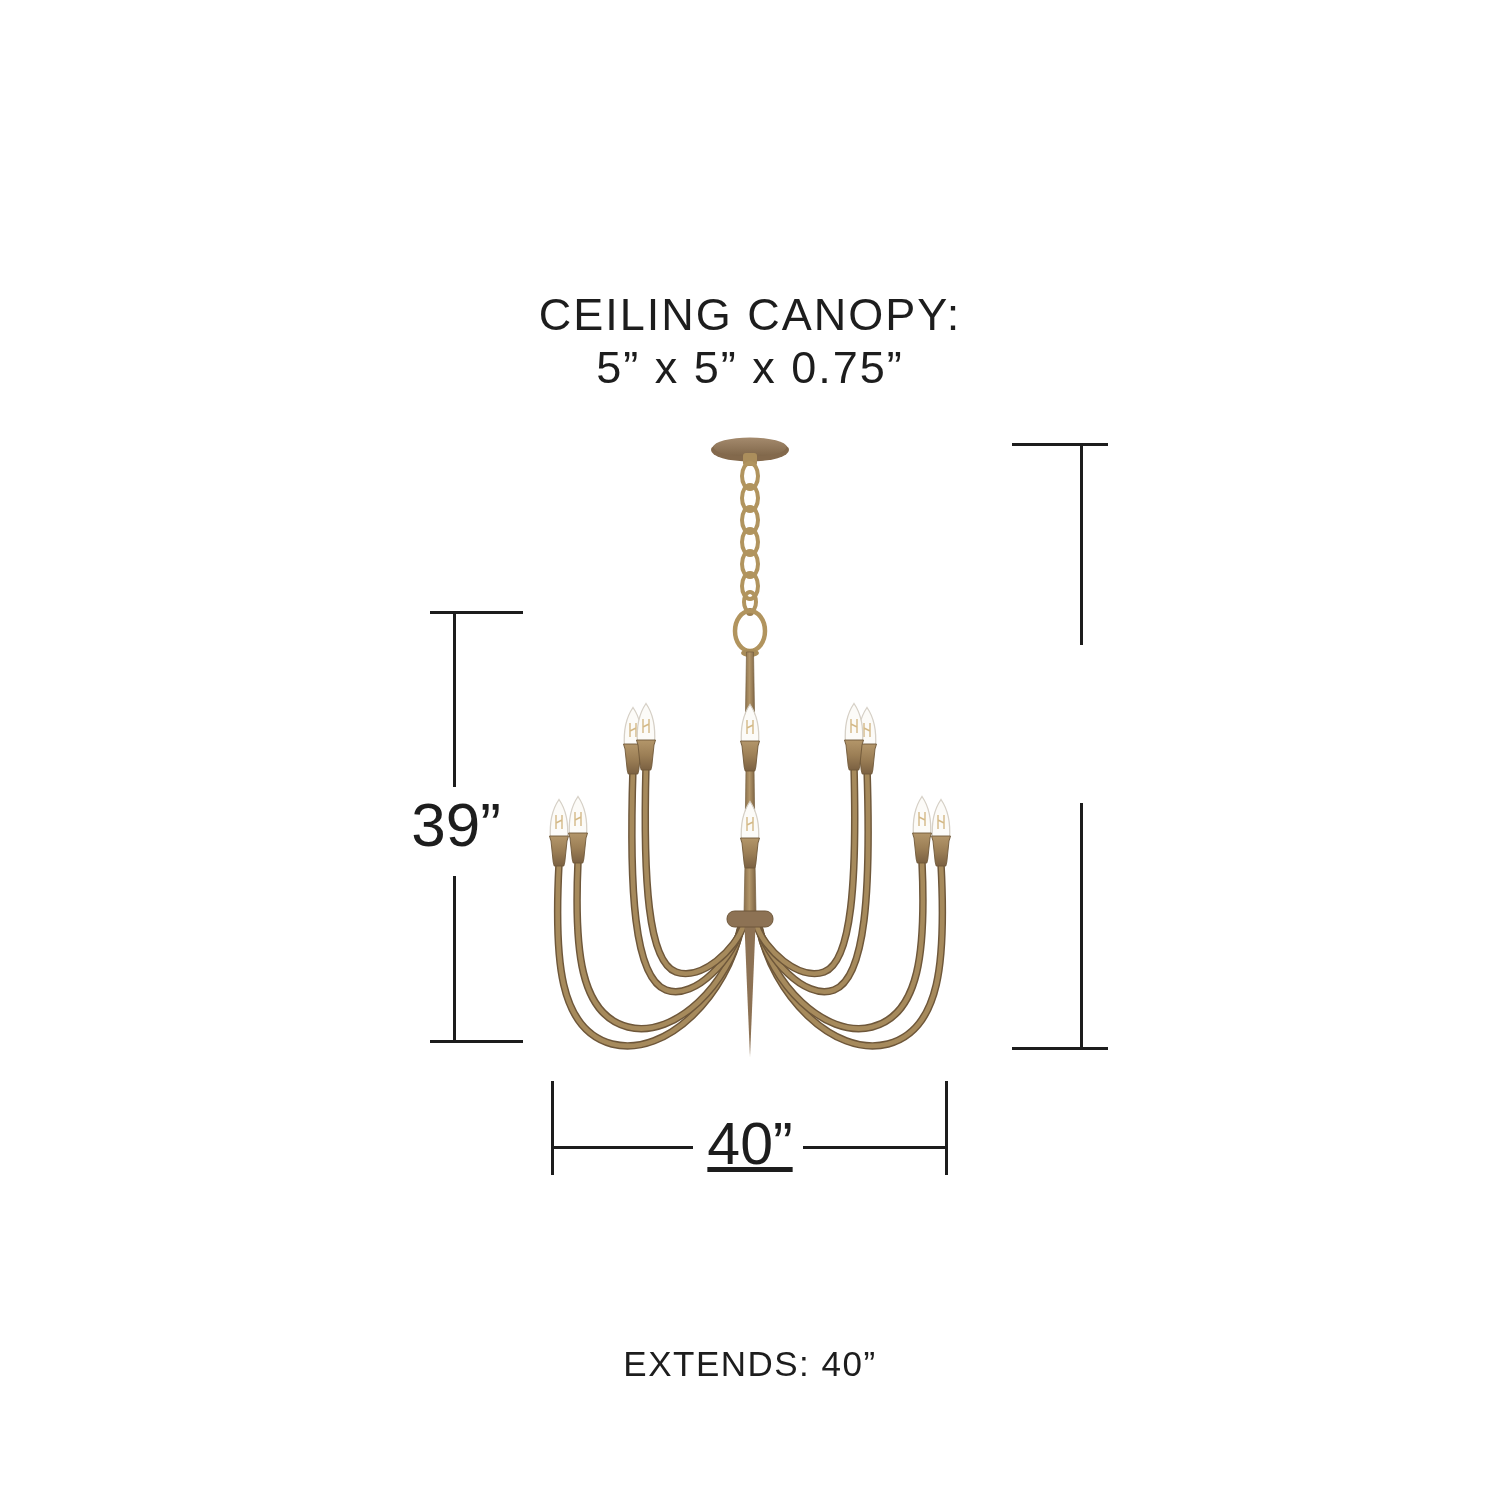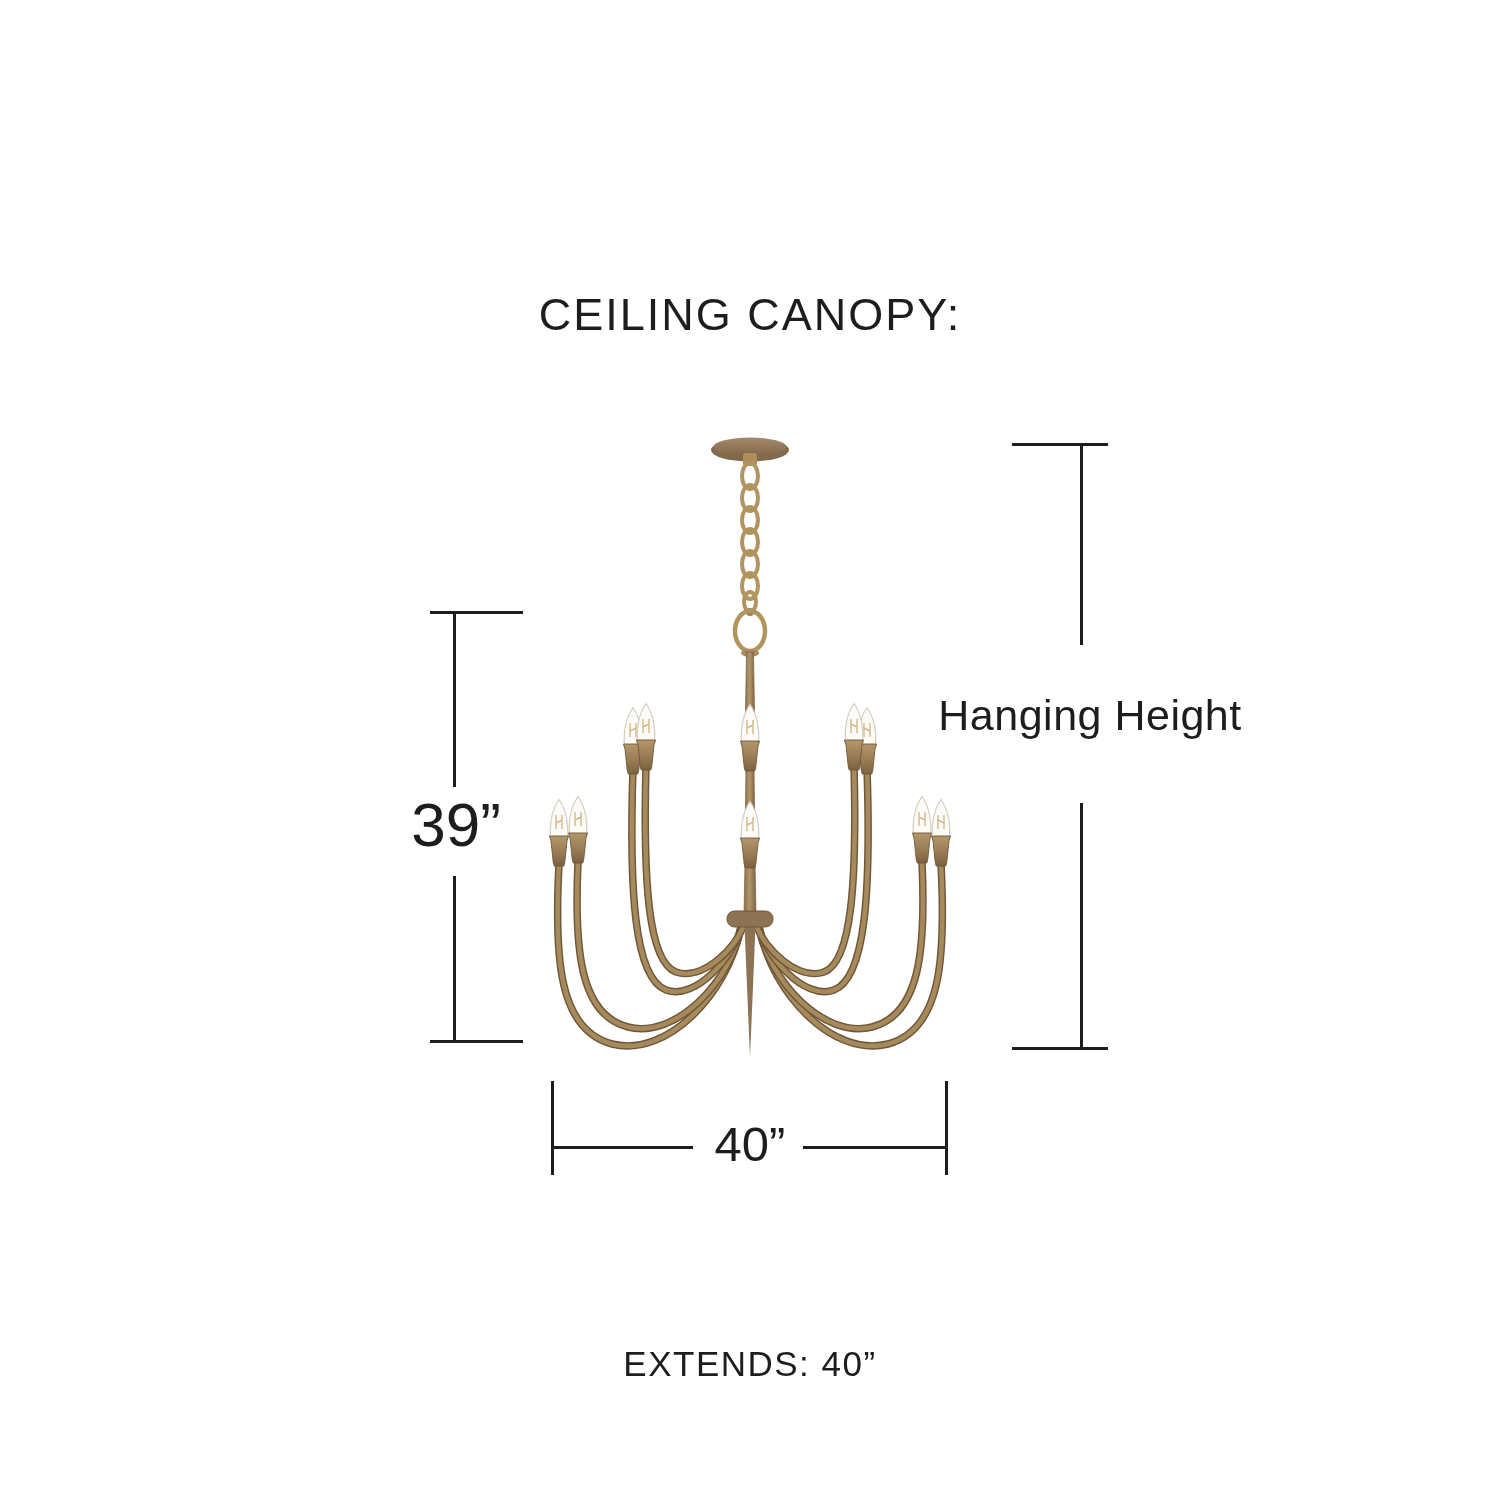--- a/index.html
+++ b/index.html
@@ -19,21 +19,21 @@
     background:var(--bg);
     margin:0 auto;
     overflow:hidden;
     font-family:"Liberation Sans", sans-serif;
     color:var(--text);
   }
   .txt{position:absolute;text-align:center;white-space:nowrap;}
   .title-block{left:300px;top:288px;width:900px;font-size:45px;line-height:53px;letter-spacing:2px;}
   .hh-block{left:850px;top:691px;width:480px;font-size:43px;line-height:48px;letter-spacing:0.5px;}
   .lbl-39{left:391px;top:799px;width:130px;font-size:62px;line-height:52px;}
-  .lbl-40{left:690px;top:1118px;width:120px;font-size:49px;line-height:52px;}
+  .lbl-40{left:690px;top:1118px;width:120px;font-size:59px;line-height:52px;text-decoration:underline;}
   .extends-block{left:450px;top:1344px;width:600px;font-size:35px;letter-spacing:1.5px;}
   .dim{position:absolute;background:var(--dim);}
   .art{position:absolute;left:0;top:0;width:1500px;height:1500px;}
   .arm-under{fill:none;stroke:var(--brass-dark);stroke-width:7.5;stroke-linecap:round;}
   .arm-main{fill:none;stroke:var(--brass);stroke-width:4.6;stroke-linecap:round;}
   .chain{fill:none;stroke:#b1945e;stroke-width:4;}
   .bulb{fill:var(--bulb);stroke:#d6d0c6;stroke-width:1.3;}
   .filament{fill:none;stroke:#c9a96a;stroke-width:1.4;opacity:.8;}
   .cup{fill:url(#cupGrad);stroke:#6f5839;stroke-width:0.9;}
   .rod{fill:url(#rodGrad);stroke:#77603f;stroke-width:0.7;}
@@ -116,32 +116,32 @@
       <path d="M 744.5 926 L 755.5 926 L 751.8 1015 L 750 1057 L 748.2 1015 Z" fill="#8d7254"></path>
       <rect x="727" y="911" width="46" height="16" rx="7.5" fill="#8d7254" stroke="#6e573a" stroke-width="1"></rect>
     </g>
 
     <use href="#candle" transform="translate(750,741)"></use>
     <use href="#candle" transform="translate(750,838)"></use>
   </svg>
 
   <div class="txt title-block">
     <div>CEILING CANOPY:</div>
+    <div>5” x 5” x 0.75”</div>
   </div>
 
   <div class="dim" style="left:430px;top:611px;width:93px;height:3px;"></div>
   <div class="dim" style="left:453px;top:611px;width:3px;height:176px;"></div>
   <div class="txt lbl-39">39”</div>
   <div class="dim" style="left:453px;top:876px;width:3px;height:166px;"></div>
   <div class="dim" style="left:430px;top:1040px;width:93px;height:3px;"></div>
 
   <div class="dim" style="left:1012px;top:443px;width:96px;height:3px;"></div>
   <div class="dim" style="left:1080px;top:443px;width:3px;height:202px;"></div>
   <div class="txt hh-block">
-    <div>Hanging Height</div>
   </div>
   <div class="dim" style="left:1080px;top:803px;width:3px;height:246px;"></div>
   <div class="dim" style="left:1012px;top:1047px;width:96px;height:3px;"></div>
 
   <div class="dim" style="left:551px;top:1081px;width:3px;height:94px;"></div>
   <div class="dim" style="left:551px;top:1146px;width:142px;height:3px;"></div>
   <div class="txt lbl-40">40”</div>
   <div class="dim" style="left:803px;top:1146px;width:145px;height:3px;"></div>
   <div class="dim" style="left:945px;top:1081px;width:3px;height:94px;"></div>
 

